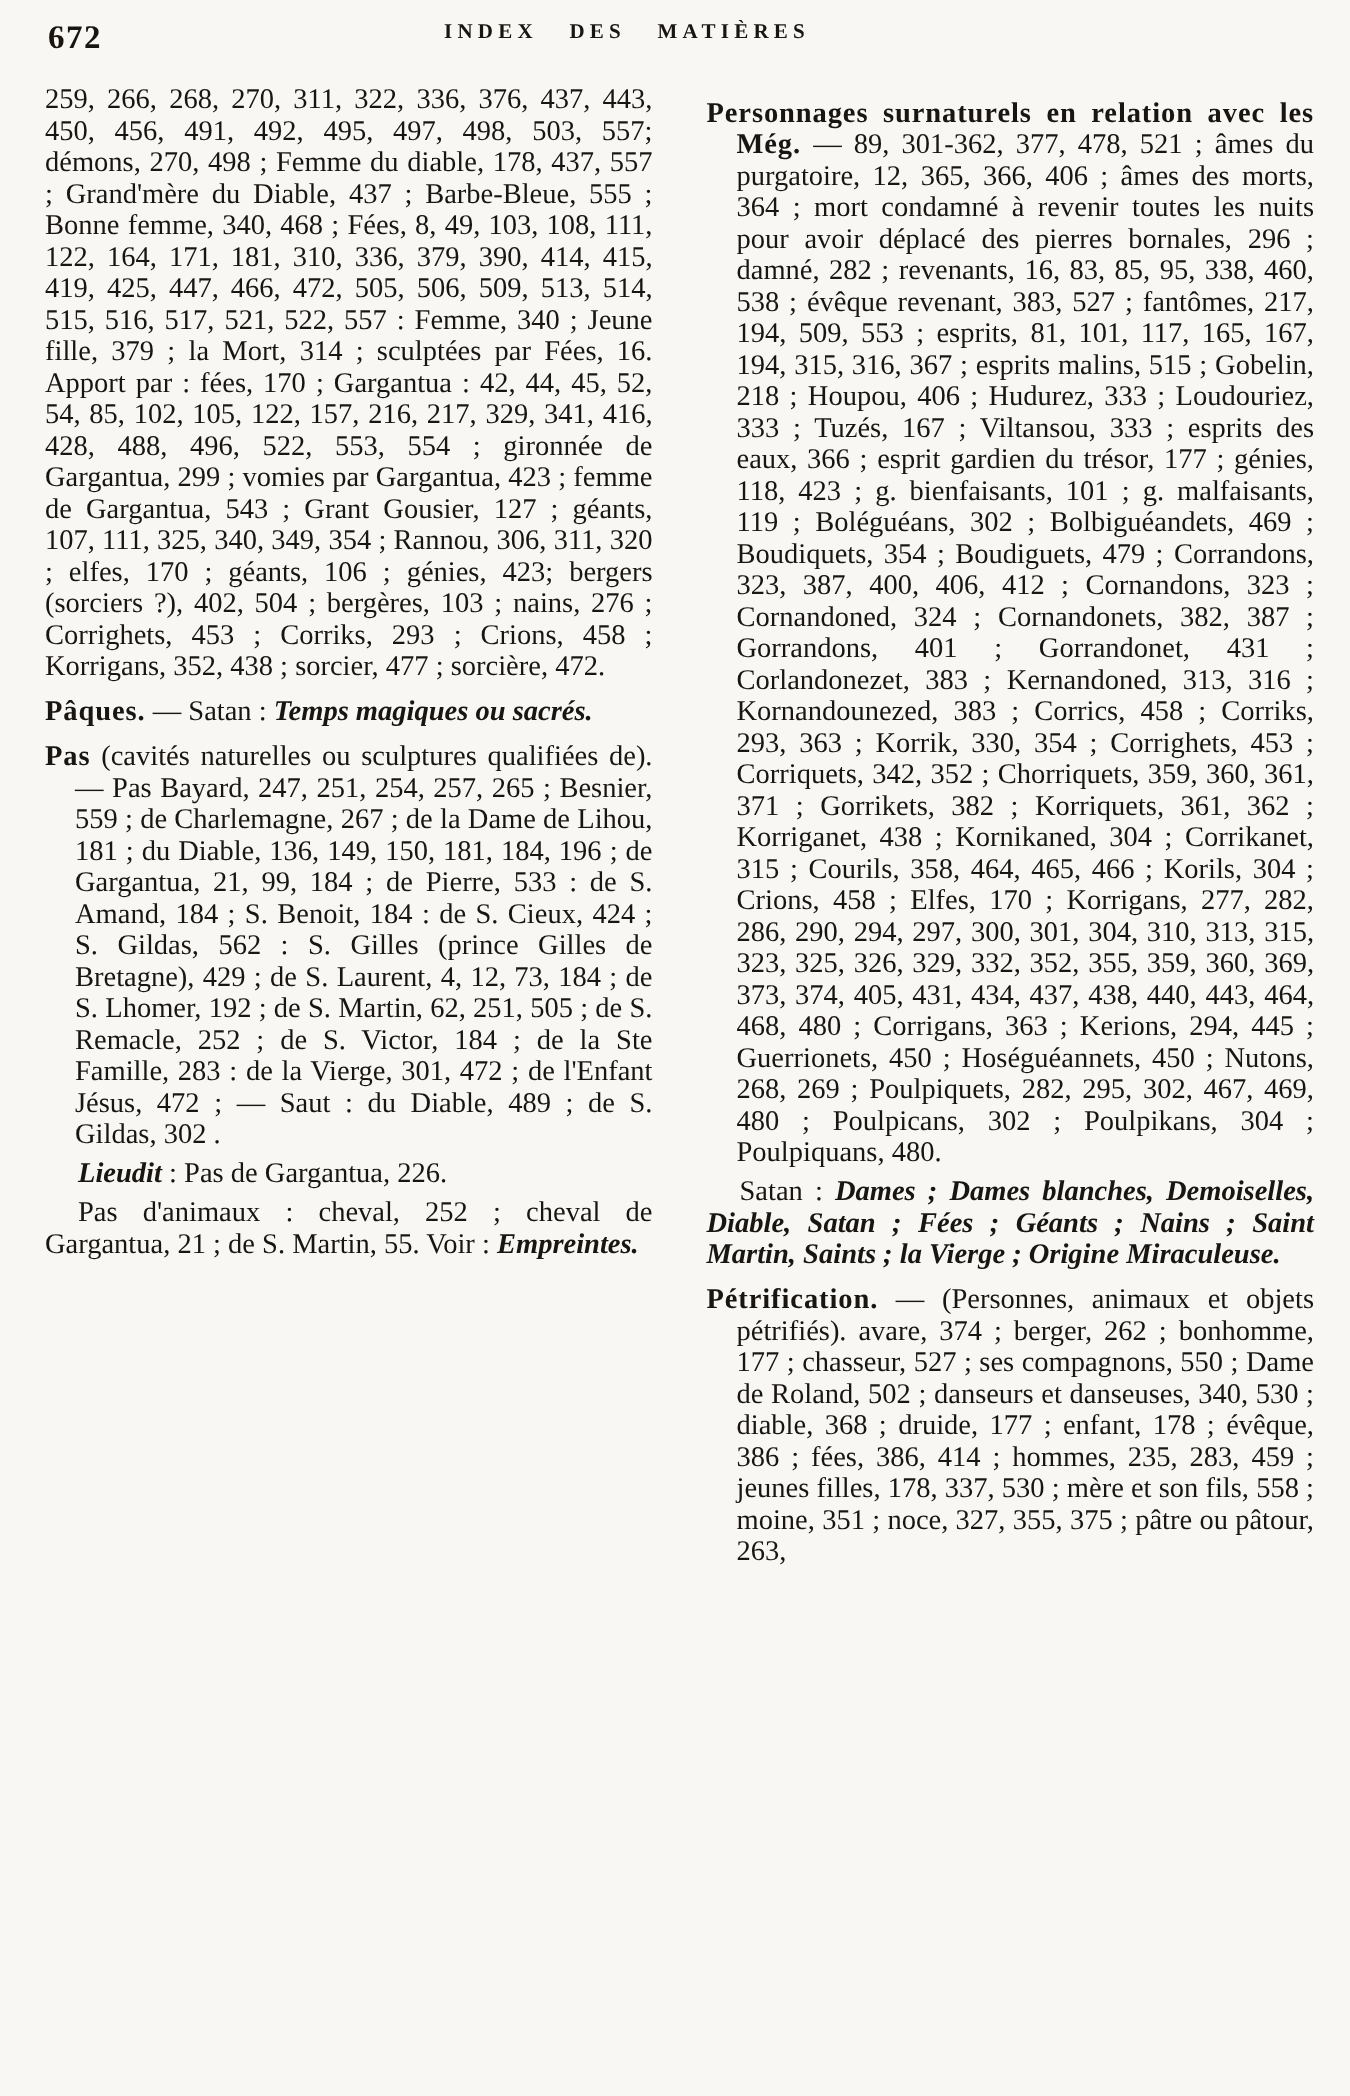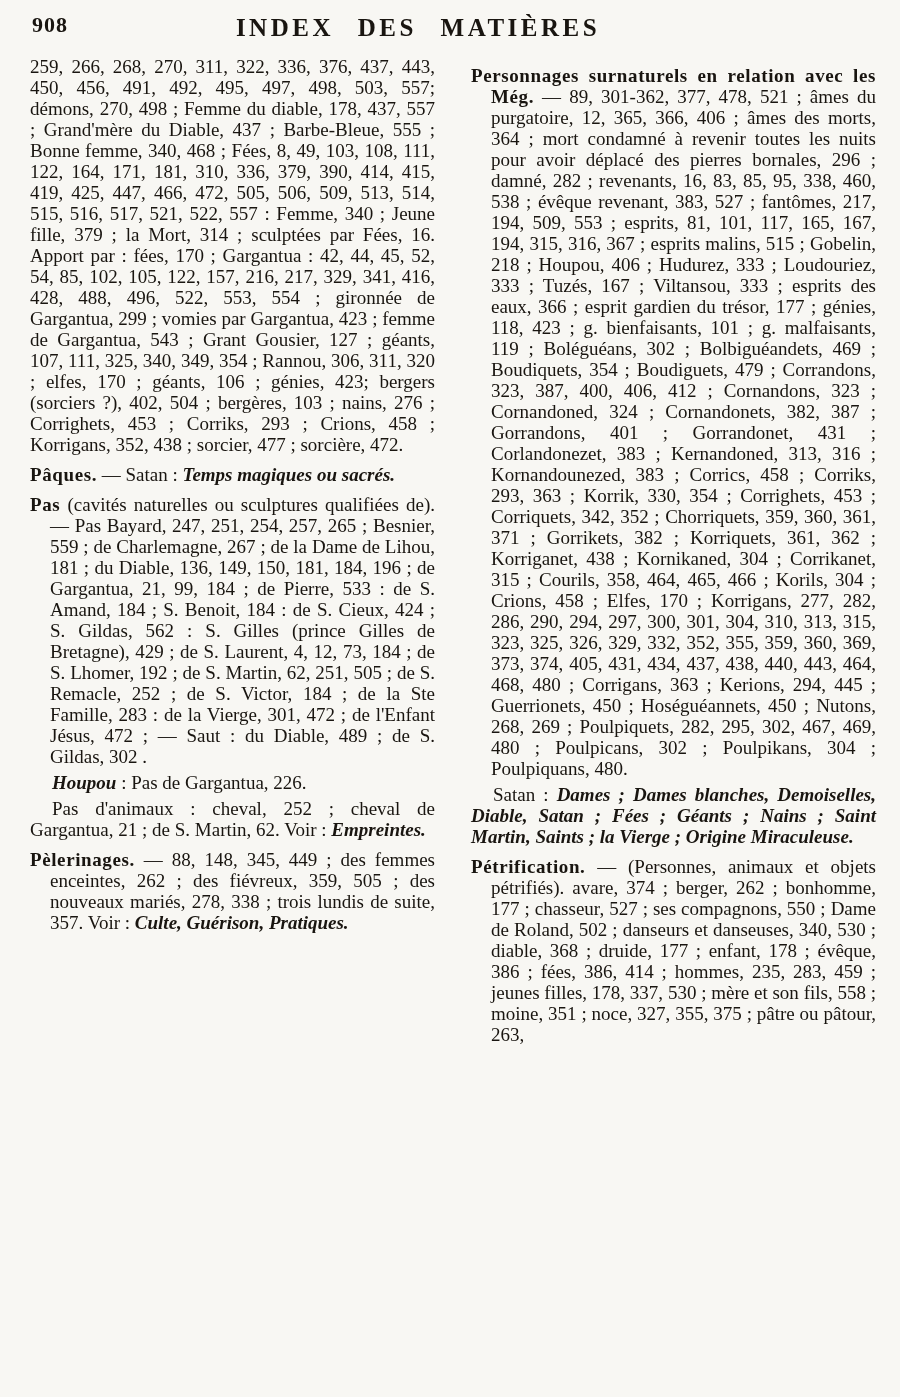--- a/index.html
+++ b/index.html
@@ -31,21 +31,21 @@
     font-size: 22px;
     font-weight: 700;
     letter-spacing: 1px;
   }
   .header-title {
     position: absolute;
     left: 0;
     right: 70px;
     top: 2px;
     text-align: center;
-    font-size: 25px;
+    font-size: 14px;
     font-weight: 700;
     letter-spacing: 3.5px;
     word-spacing: 14px;
   }
   .columns {
     display: flex;
     gap: 36px;
     margin-top: 10px;
   }
   .col {
@@ -77,31 +77,30 @@
   .run-i {
     font-style: italic;
     font-weight: bold;
   }
 </style>
 </head>
 <body>
 
 <div class="page">
   <div class="page-header">
-    <span class="page-number">908</span>
+    <span class="page-number">672</span>
     <span class="header-title">INDEX DES MATIÈRES</span>
   </div>
   <div class="columns">
     <div class="col">
         <p class="para cont"><span class="run">259, 266, 268, 270, 311, 322, 336, 376, 437, 443, 450, 456, 491, 492, 495, 497, 498, 503, 557; démons, 270, 498 ; Femme du diable, 178, 437, 557 ; Grand'mère du Diable, 437 ; Barbe-Bleue, 555 ; Bonne femme, 340, 468 ; Fées, 8, 49, 103, 108, 111, 122, 164, 171, 181, 310, 336, 379, 390, 414, 415, 419, 425, 447, 466, 472, 505, 506, 509, 513, 514, 515, 516, 517, 521, 522, 557 : Femme, 340 ; Jeune fille, 379 ; la Mort, 314 ; sculptées par Fées, 16. Apport par : fées, 170 ; Gargantua : 42, 44, 45, 52, 54, 85, 102, 105, 122, 157, 216, 217, 329, 341, 416, 428, 488, 496, 522, 553, 554 ; gironnée de Gargantua, 299 ; vomies par Gargantua, 423 ; femme de Gargantua, 543 ; Grant Gousier, 127 ; géants, 107, 111, 325, 340, 349, 354 ; Rannou, 306, 311, 320 ; elfes, 170 ; géants, 106 ; génies, 423; bergers (sorciers ?), 402, 504 ; bergères, 103 ; nains, 276 ; Corrighets, 453 ; Corriks, 293 ; Crions, 458 ; Korrigans, 352, 438 ; sorcier, 477 ; sorcière, 472.</span></p>
         <p class="para entry"><span class="run-b">Pâques.</span><span class="run"> — Satan : </span><span class="run-i">Temps magiques ou sacrés.</span></p>
         <p class="para entry"><span class="run-b">Pas</span><span class="run"> (cavités naturelles ou sculptures qualifiées de). — Pas Bayard, 247, 251, 254, 257, 265 ; Besnier, 559 ; de Charlemagne, 267 ; de la Dame de Lihou, 181 ; du Diable, 136, 149, 150, 181, 184, 196 ; de Gargantua, 21, 99, 184 ; de Pierre, 533 : de S. Amand, 184 ; S. Benoit, 184 : de S. Cieux, 424 ; S. Gildas, 562 : S. Gilles (prince Gilles de Bretagne), 429 ; de S. Laurent, 4, 12, 73, 184 ; de S. Lhomer, 192 ; de S. Martin, 62, 251, 505 ; de S. Remacle, 252 ; de S. Victor, 184 ; de la Ste Famille, 283 : de la Vierge, 301, 472 ; de l'Enfant Jésus, 472 ; — Saut : du Diable, 489 ; de S. Gildas, 302 .</span></p>
-        <p class="para note"><span class="run-i">Houpou</span><span class="run"> : Pas de Gargantua, 226.</span></p>
-        <p class="para note"><span class="run">Pas d'animaux : cheval, 252 ; cheval de Gargantua, 21 ; de S. Martin, 62. Voir : </span><span class="run-i">Empreintes.</span></p>
-        <p class="para entry"><span class="run-b">Pèlerinages.</span><span class="run"> — 88, 148, 345, 449 ; des femmes enceintes, 262 ; des fiévreux, 359, 505 ; des nouveaux mariés, 278, 338 ; trois lundis de suite, 357. Voir : </span><span class="run-i">Culte, Guérison, Pratiques.</span></p>
+        <p class="para note"><span class="run-i">Lieudit</span><span class="run"> : Pas de Gargantua, 226.</span></p>
+        <p class="para note"><span class="run">Pas d'animaux : cheval, 252 ; cheval de Gargantua, 21 ; de S. Martin, 55. Voir : </span><span class="run-i">Empreintes.</span></p>
       </div>
     <div class="col">
         <p class="para entry"><span class="run-b">Personnages surnaturels en relation avec les Még.</span><span class="run"> — 89, 301-362, 377, 478, 521 ; âmes du purgatoire, 12, 365, 366, 406 ; âmes des morts, 364 ; mort condamné à revenir toutes les nuits pour avoir déplacé des pierres bornales, 296 ; damné, 282 ; revenants, 16, 83, 85, 95, 338, 460, 538 ; évêque revenant, 383, 527 ; fantômes, 217, 194, 509, 553 ; esprits, 81, 101, 117, 165, 167, 194, 315, 316, 367 ; esprits malins, 515 ; Gobelin, 218 ; Houpou, 406 ; Hudurez, 333 ; Loudouriez, 333 ; Tuzés, 167 ; Viltansou, 333 ; esprits des eaux, 366 ; esprit gardien du trésor, 177 ; génies, 118, 423 ; g. bienfaisants, 101 ; g. malfaisants, 119 ; Boléguéans, 302 ; Bolbiguéandets, 469 ; Boudiquets, 354 ; Boudiguets, 479 ; Corrandons, 323, 387, 400, 406, 412 ; Cornandons, 323 ; Cornandoned, 324 ; Cornandonets, 382, 387 ; Gorrandons, 401 ; Gorrandonet, 431 ; Corlandonezet, 383 ; Kernandoned, 313, 316 ; Kornandounezed, 383 ; Corrics, 458 ; Corriks, 293, 363 ; Korrik, 330, 354 ; Corrighets, 453 ; Corriquets, 342, 352 ; Chorriquets, 359, 360, 361, 371 ; Gorrikets, 382 ; Korriquets, 361, 362 ; Korriganet, 438 ; Kornikaned, 304 ; Corrikanet, 315 ; Courils, 358, 464, 465, 466 ; Korils, 304 ; Crions, 458 ; Elfes, 170 ; Korrigans, 277, 282, 286, 290, 294, 297, 300, 301, 304, 310, 313, 315, 323, 325, 326, 329, 332, 352, 355, 359, 360, 369, 373, 374, 405, 431, 434, 437, 438, 440, 443, 464, 468, 480 ; Corrigans, 363 ; Kerions, 294, 445 ; Guerrionets, 450 ; Hoséguéannets, 450 ; Nutons, 268, 269 ; Poulpiquets, 282, 295, 302, 467, 469, 480 ; Poulpicans, 302 ; Poulpikans, 304 ; Poulpiquans, 480.</span></p>
         <p class="para note"><span class="run">Satan : </span><span class="run-i">Dames ; Dames blanches, Demoiselles, Diable, Satan ; Fées ; Géants ; Nains ; Saint Martin, Saints ; la Vierge ; Origine Miraculeuse.</span></p>
         <p class="para entry"><span class="run-b">Pétrification.</span><span class="run"> — (Personnes, animaux et objets pétrifiés). avare, 374 ; berger, 262 ; bonhomme, 177 ; chasseur, 527 ; ses compagnons, 550 ; Dame de Roland, 502 ; danseurs et danseuses, 340, 530 ; diable, 368 ; druide, 177 ; enfant, 178 ; évêque, 386 ; fées, 386, 414 ; hommes, 235, 283, 459 ; jeunes filles, 178, 337, 530 ; mère et son fils, 558 ; moine, 351 ; noce, 327, 355, 375 ; pâtre ou pâtour, 263,</span></p>
       </div>
   </div>
 </div>
 
 </body></html>

